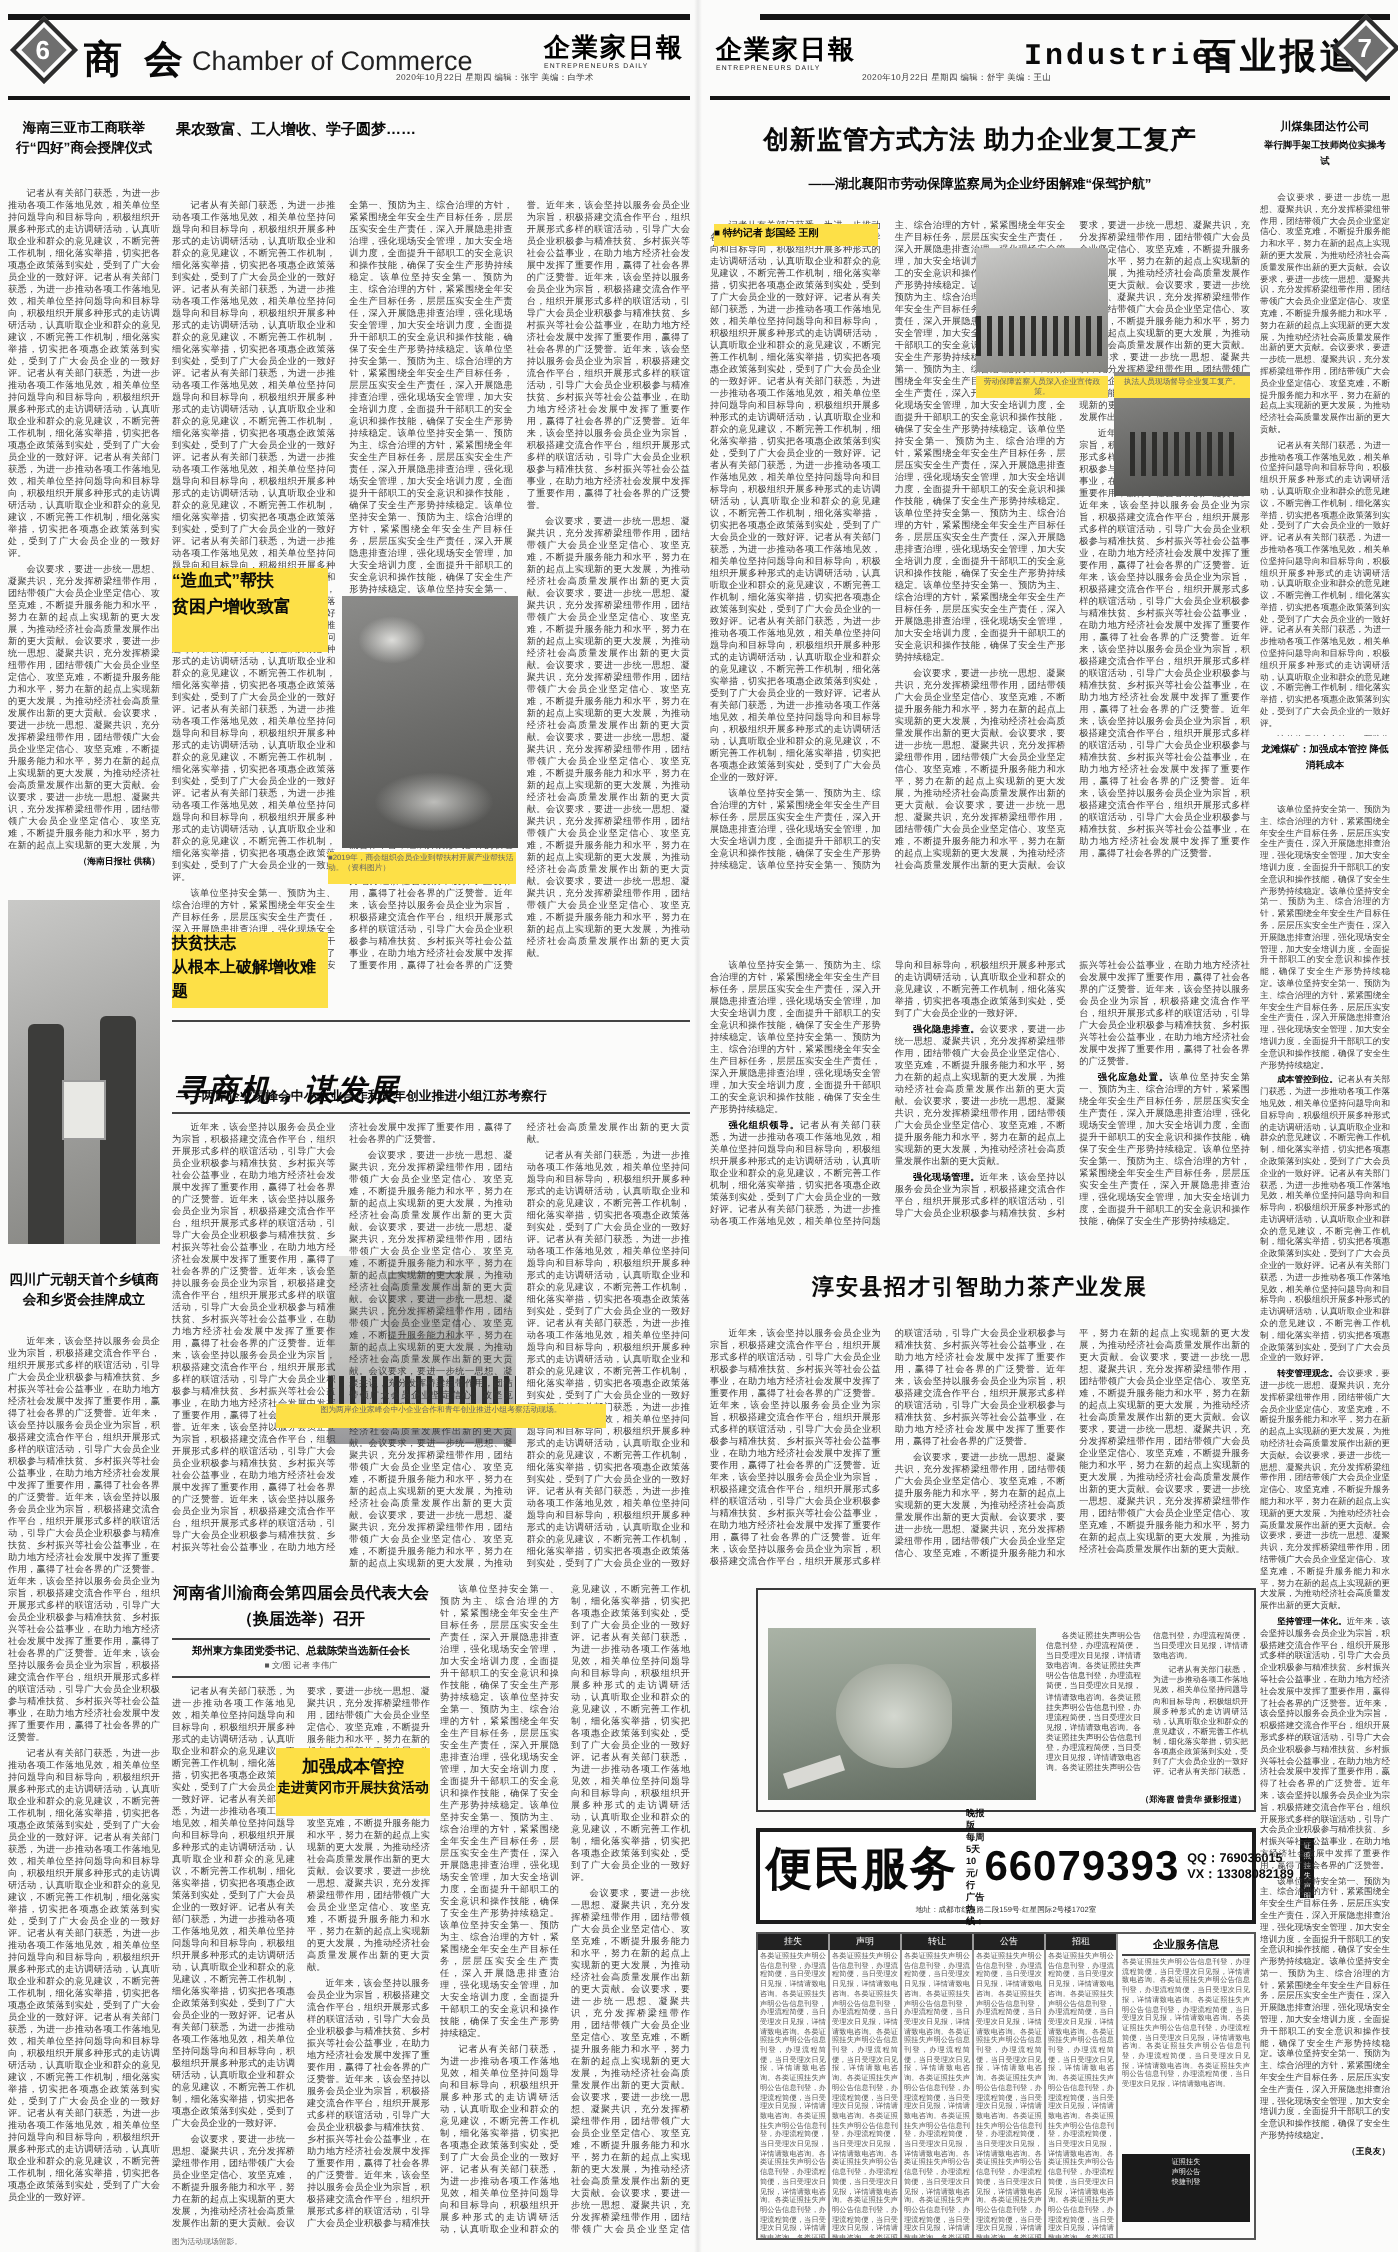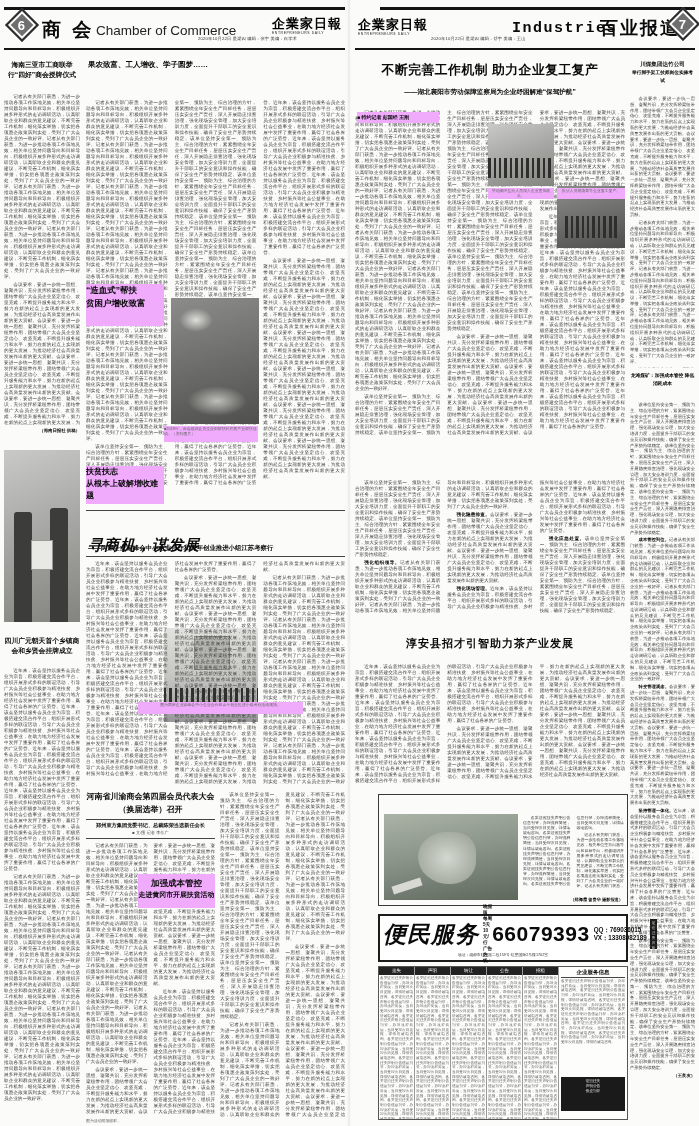--- a/index.html
+++ b/index.html
@@ -14,21 +14,21 @@
   .bt { font-size:4.6px; line-height:6px; text-align:justify; color:#3a3a3a; overflow:hidden; }
   .bt p { text-indent:2em; margin-bottom:2px; }
   .bt b { color:#000; }
   .cols3 { column-count:3; column-gap:7px; }
   .cols2 { column-count:2; column-gap:6px; }
   .tiny { font-size:3.6px; line-height:4.7px; color:#555; text-align:justify; overflow:hidden; }
   .cap { font-size:3.9px; line-height:5.2px; color:#666; overflow:hidden; }
   
   .hd { font-weight:bold; color:#0a0a0a; font-family:"Liberation Sans","DejaVu Sans",sans-serif; }
   .center { text-align:center; }
-  .paperbg { background:#f0abfc; }
+  .paperbg { background:#fde047; }
   
   .photo { position:relative; overflow:hidden;
            background:linear-gradient(160deg,#c9c9c7 0%,#a8a8a6 45%,#83837f 100%); }
   .photo-dark { background:linear-gradient(165deg,#8c8c8a 0%,#6d6d6b 50%,#4f4f4d 100%); }
   .photo-light { background:linear-gradient(180deg,#e2e2df 0%,#c3c3c0 55%,#97979a 100%); }
   .photo-green { background:linear-gradient(170deg,#aab3a6 0%,#8a9488 45%,#5d675c 100%); }
   .sil { position:absolute; background:#3c3c3a; border-radius:3px 3px 0 0; }
   .plaque { position:absolute; background:#e8e8e4; border:0.5px solid #999; }
   .crowdband { position:absolute; left:0; right:0;
                background:repeating-linear-gradient(90deg,#2e2e2c 0 2.5px,transparent 2.5px 5.5px); }
@@ -147,21 +147,21 @@
     <div class="abs mast-cn" style="left:9px;top:16px;">企業家日報</div>
     <div class="abs mast-en" style="left:9px;top:32px;">ENTREPRENEURS DAILY</div>
     <div class="abs dateline" style="left:82px;top:36px;">2020年10月22日 星期四 编辑：舒宇 美编：王山</div>
     <div class="abs hd" style="left:163px;top:20px;font-size:15px;letter-spacing:1.5px;font-family:'Liberation Mono','DejaVu Sans Mono',monospace;">Industries</div>
     <div class="abs hd" style="left:251px;top:16px;font-size:18px;letter-spacing:2px;">百业报道</div>
     <div class="abs badge" style="left:322px;top:12px;">
       <span>7</span>
     </div>
     <div class="abs rule" style="left:6px;top:48px;width:340px;height:1.5px;"></div>
 
-    <div class="abs hd center" style="left:6px;top:62px;width:270px;font-size:12.8px;letter-spacing:0.5px;">不断完善工作机制 助力企业复工复产</div>
+    <div class="abs hd center" style="left:6px;top:62px;width:270px;font-size:12.8px;letter-spacing:0.5px;">创新监管方式方法 助力企业复工复产</div>
     <div class="abs hd center" style="left:6px;top:88px;width:270px;font-size:6.6px;">——湖北襄阳市劳动保障监察局为企业纾困解难“保驾护航”</div>
     <div class="abs bt cols3" style="left:6px;top:110px;width:270px;height:338px;">
       <p>记者从有关部门获悉，为进一步推动各项工作落地见效，相关单位坚持问题导向和目标导向，积极组织开展多种形式的走访调研活动，认真听取企业和群众的意见建议，不断完善工作机制，细化落实举措，切实把各项惠企政策落到实处，受到了广大会员企业的一致好评。记者从有关部门获悉，为进一步推动各项工作落地见效，相关单位坚持问题导向和目标导向，积极组织开展多种形式的走访调研活动，认真听取企业和群众的意见建议，不断完善工作机制，细化落实举措，切实把各项惠企政策落到实处，受到了广大会员企业的一致好评。记者从有关部门获悉，为进一步推动各项工作落地见效，相关单位坚持问题导向和目标导向，积极组织开展多种形式的走访调研活动，认真听取企业和群众的意见建议，不断完善工作机制，细化落实举措，切实把各项惠企政策落到实处，受到了广大会员企业的一致好评。记者从有关部门获悉，为进一步推动各项工作落地见效，相关单位坚持问题导向和目标导向，积极组织开展多种形式的走访调研活动，认真听取企业和群众的意见建议，不断完善工作机制，细化落实举措，切实把各项惠企政策落到实处，受到了广大会员企业的一致好评。记者从有关部门获悉，为进一步推动各项工作落地见效，相关单位坚持问题导向和目标导向，积极组织开展多种形式的走访调研活动，认真听取企业和群众的意见建议，不断完善工作机制，细化落实举措，切实把各项惠企政策落到实处，受到了广大会员企业的一致好评。记者从有关部门获悉，为进一步推动各项工作落地见效，相关单位坚持问题导向和目标导向，积极组织开展多种形式的走访调研活动，认真听取企业和群众的意见建议，不断完善工作机制，细化落实举措，切实把各项惠企政策落到实处，受到了广大会员企业的一致好评。记者从有关部门获悉，为进一步推动各项工作落地见效，相关单位坚持问题导向和目标导向，积极组织开展多种形式的走访调研活动，认真听取企业和群众的意见建议，不断完善工作机制，细化落实举措，切实把各项惠企政策落到实处，受到了广大会员企业的一致好评。</p>
       <p>该单位坚持安全第一、预防为主、综合治理的方针，紧紧围绕全年安全生产目标任务，层层压实安全生产责任，深入开展隐患排查治理，强化现场安全管理，加大安全培训力度，全面提升干部职工的安全意识和操作技能，确保了安全生产形势持续稳定。该单位坚持安全第一、预防为主、综合治理的方针，紧紧围绕全年安全生产目标任务，层层压实安全生产责任，深入开展隐患排查治理，强化现场安全管理，加大安全培训力度，全面提升干部职工的安全意识和操作技能，确保了安全生产形势持续稳定。该单位坚持安全第一、预防为主、综合治理的方针，紧紧围绕全年安全生产目标任务，层层压实安全生产责任，深入开展隐患排查治理，强化现场安全管理，加大安全培训力度，全面提升干部职工的安全意识和操作技能，确保了安全生产形势持续稳定。该单位坚持安全第一、预防为主、综合治理的方针，紧紧围绕全年安全生产目标任务，层层压实安全生产责任，深入开展隐患排查治理，强化现场安全管理，加大安全培训力度，全面提升干部职工的安全意识和操作技能，确保了安全生产形势持续稳定。该单位坚持安全第一、预防为主、综合治理的方针，紧紧围绕全年安全生产目标任务，层层压实安全生产责任，深入开展隐患排查治理，强化现场安全管理，加大安全培训力度，全面提升干部职工的安全意识和操作技能，确保了安全生产形势持续稳定。该单位坚持安全第一、预防为主、综合治理的方针，紧紧围绕全年安全生产目标任务，层层压实安全生产责任，深入开展隐患排查治理，强化现场安全管理，加大安全培训力度，全面提升干部职工的安全意识和操作技能，确保了安全生产形势持续稳定。该单位坚持安全第一、预防为主、综合治理的方针，紧紧围绕全年安全生产目标任务，层层压实安全生产责任，深入开展隐患排查治理，强化现场安全管理，加大安全培训力度，全面提升干部职工的安全意识和操作技能，确保了安全生产形势持续稳定。</p>
       <p>会议要求，要进一步统一思想、凝聚共识，充分发挥桥梁纽带作用，团结带领广大会员企业坚定信心、攻坚克难，不断提升服务能力和水平，努力在新的起点上实现新的更大发展，为推动经济社会高质量发展作出新的更大贡献。会议要求，要进一步统一思想、凝聚共识，充分发挥桥梁纽带作用，团结带领广大会员企业坚定信心、攻坚克难，不断提升服务能力和水平，努力在新的起点上实现新的更大发展，为推动经济社会高质量发展作出新的更大贡献。会议要求，要进一步统一思想、凝聚共识，充分发挥桥梁纽带作用，团结带领广大会员企业坚定信心、攻坚克难，不断提升服务能力和水平，努力在新的起点上实现新的更大发展，为推动经济社会高质量发展作出新的更大贡献。会议要求，要进一步统一思想、凝聚共识，充分发挥桥梁纽带作用，团结带领广大会员企业坚定信心、攻坚克难，不断提升服务能力和水平，努力在新的起点上实现新的更大发展，为推动经济社会高质量发展作出新的更大贡献。会议要求，要进一步统一思想、凝聚共识，充分发挥桥梁纽带作用，团结带领广大会员企业坚定信心、攻坚克难，不断提升服务能力和水平，努力在新的起点上实现新的更大发展，为推动经济社会高质量发展作出新的更大贡献。会议要求，要进一步统一思想、凝聚共识，充分发挥桥梁纽带作用，团结带领广大会员企业坚定信心、攻坚克难，不断提升服务能力和水平，努力在新的起点上实现新的更大发展，为推动经济社会高质量发展作出新的更大贡献。</p>
       <p>近年来，该会坚持以服务会员企业为宗旨，积极搭建交流合作平台，组织开展形式多样的联谊活动，引导广大会员企业积极参与精准扶贫、乡村振兴等社会公益事业，在助力地方经济社会发展中发挥了重要作用，赢得了社会各界的广泛赞誉。近年来，该会坚持以服务会员企业为宗旨，积极搭建交流合作平台，组织开展形式多样的联谊活动，引导广大会员企业积极参与精准扶贫、乡村振兴等社会公益事业，在助力地方经济社会发展中发挥了重要作用，赢得了社会各界的广泛赞誉。近年来，该会坚持以服务会员企业为宗旨，积极搭建交流合作平台，组织开展形式多样的联谊活动，引导广大会员企业积极参与精准扶贫、乡村振兴等社会公益事业，在助力地方经济社会发展中发挥了重要作用，赢得了社会各界的广泛赞誉。近年来，该会坚持以服务会员企业为宗旨，积极搭建交流合作平台，组织开展形式多样的联谊活动，引导广大会员企业积极参与精准扶贫、乡村振兴等社会公益事业，在助力地方经济社会发展中发挥了重要作用，赢得了社会各界的广泛赞誉。近年来，该会坚持以服务会员企业为宗旨，积极搭建交流合作平台，组织开展形式多样的联谊活动，引导广大会员企业积极参与精准扶贫、乡村振兴等社会公益事业，在助力地方经济社会发展中发挥了重要作用，赢得了社会各界的广泛赞誉。近年来，该会坚持以服务会员企业为宗旨，积极搭建交流合作平台，组织开展形式多样的联谊活动，引导广大会员企业积极参与精准扶贫、乡村振兴等社会公益事业，在助力地方经济社会发展中发挥了重要作用，赢得了社会各界的广泛赞誉。</p>
     </div>
     <div class="abs hd paperbg" style="left:8px;top:112px;width:82px;height:11px;font-size:5px;line-height:11px;">■ 特约记者 彭国经 王刚</div>
     <div class="abs photo" style="left:139px;top:124px;width:66px;height:62px;">
       <div class="crowdband" style="bottom:8px;height:20px;"></div>
@@ -193,21 +193,21 @@
       </div>
       <div class="abs bt cols2" style="left:144px;top:20px;width:101px;height:76px;font-size:3.9px;line-height:5.1px;">
         <p>各类证照挂失声明公告信息刊登，办理流程简便，当日受理次日见报，详情请致电咨询。各类证照挂失声明公告信息刊登，办理流程简便，当日受理次日见报，详情请致电咨询。各类证照挂失声明公告信息刊登，办理流程简便，当日受理次日见报，详情请致电咨询。各类证照挂失声明公告信息刊登，办理流程简便，当日受理次日见报，详情请致电咨询。各类证照挂失声明公告信息刊登，办理流程简便，当日受理次日见报，详情请致电咨询。</p>
         <p>记者从有关部门获悉，为进一步推动各项工作落地见效，相关单位坚持问题导向和目标导向，积极组织开展多种形式的走访调研活动，认真听取企业和群众的意见建议，不断完善工作机制，细化落实举措，切实把各项惠企政策落到实处，受到了广大会员企业的一致好评。记者从有关部门获悉，为进一步推动各项工作落地见效，相关单位坚持问题导向和目标导向，积极组织开展多种形式的走访调研活动，认真听取企业和群众的意见建议，不断完善工作机制，细化落实举措，切实把各项惠企政策落到实处，受到了广大会员企业的一致好评。</p>
       </div>
       <div class="abs hd" style="right:4px;bottom:3px;font-size:4.2px;">（郑海霞 曾贵华 摄影报道）</div>
     </div>
 
     <div class="abs" style="left:29px;top:914px;width:250px;height:48px;border:2px solid #1c1c1c;background:#fff;">
       <div style="display:flex;align-items:center;height:36px;padding:0 3px;">
-        <div class="hd" style="font-size:23px;letter-spacing:1px;white-space:nowrap;font-style:italic;">便民服务</div>
+        <div class="hd" style="font-size:23px;letter-spacing:1px;white-space:nowrap;">便民服务</div>
         <div style="margin-left:4px;width:40px;">
           <div class="hd" style="font-size:4.6px;line-height:6px;">晚报版 每周5天</div>
           <div class="hd" style="font-size:4.6px;line-height:6px;">10元/行 广告热线：</div>
         </div>
         <div class="hd" style="font-size:21px;letter-spacing:0.5px;white-space:nowrap;">66079393</div>
         <div style="margin-left:4px;">
           <div class="hd" style="font-size:6.3px;line-height:8px;white-space:nowrap;">QQ：769036015</div>
           <div class="hd" style="font-size:6.3px;line-height:8px;white-space:nowrap;">VX：13308082189</div>
         </div>
         <div style="margin-left:3px;width:30px;height:30px;background:#161616;color:#fff;font-size:3.6px;line-height:5px;padding:2px;text-align:center;">

